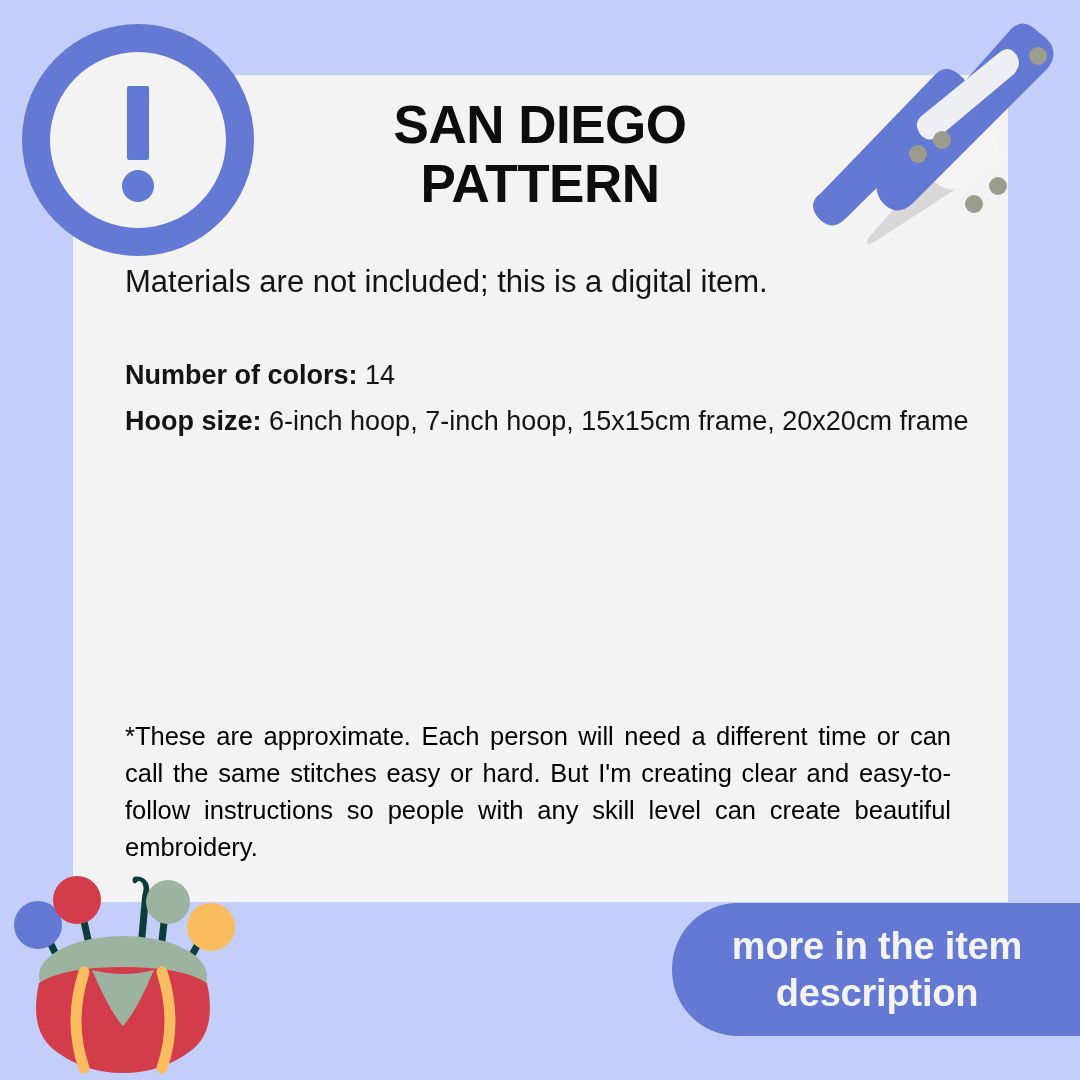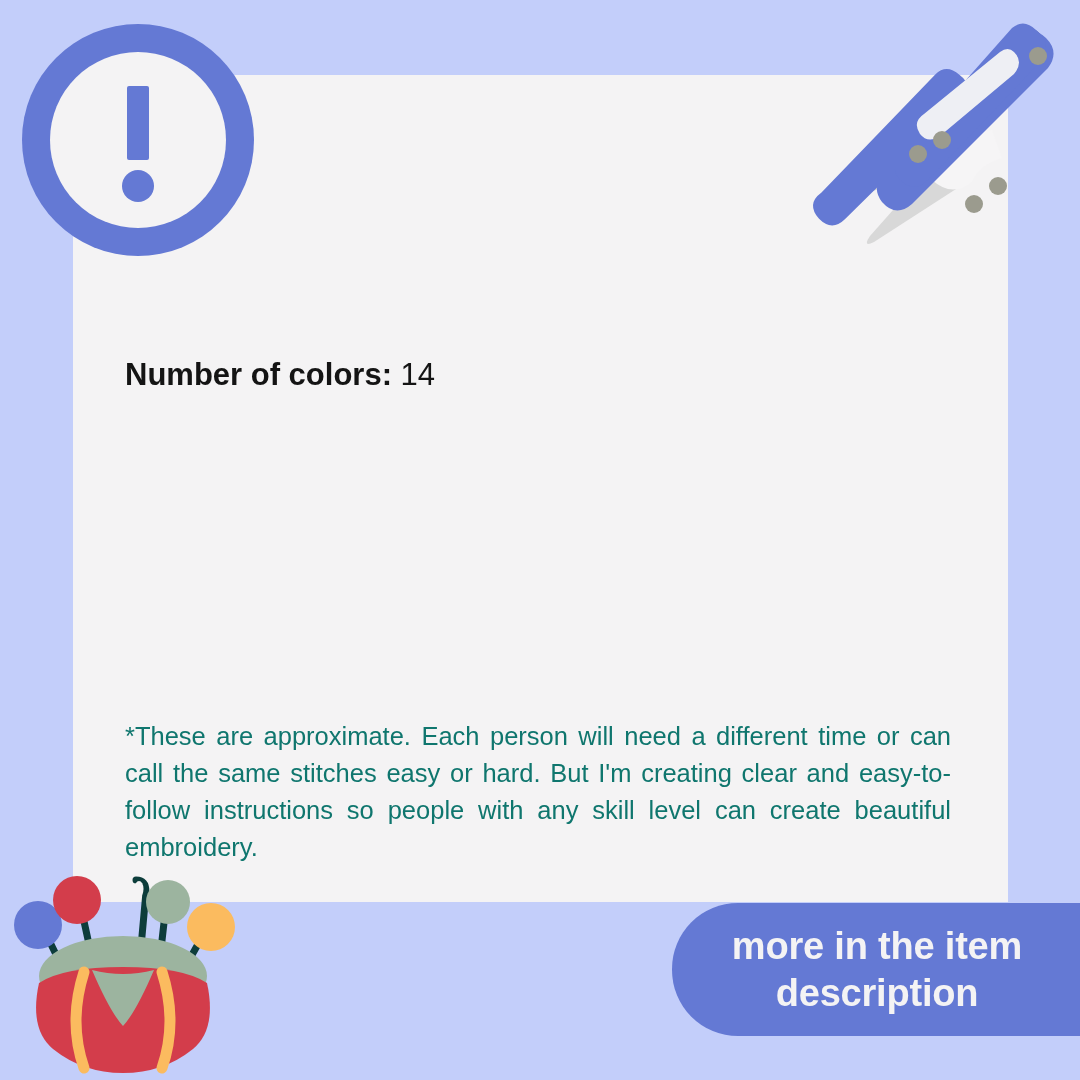--- a/index.html
+++ b/index.html
@@ -94,35 +94,35 @@
     font-size: 31px;
     line-height: 1.3;
     color: #141414;
   }
 
   #specs {
     position: absolute;
     left: 125px;
     top: 352px;
     width: 850px;
-    font-size: 31px;
+    font-size: 27px;
     line-height: 46px;
     color: #141414;
   }
   #specs .spec-line { display: block; }
   #specs .spec-label { font-weight: 700; }
 
   #footnote {
     position: absolute;
     left: 125px;
     top: 718px;
     width: 826px;
     font-size: 25.5px;
     line-height: 37px;
-    color: #0f766e;
+    color: #000000;
     text-align: justify;
   }
 
   
   #cta-button {
     position: absolute;
     left: 672px;
     top: 903px;
     width: 450px;
     height: 133px;
@@ -229,24 +229,28 @@
       <path d="M76 114 q-16 50 0 96" stroke="#fbbb5f" stroke-width="11" fill="none" stroke-linecap="round"></path>
       <path d="M154 114 q16 50 0 96" stroke="#fbbb5f" stroke-width="11" fill="none" stroke-linecap="round"></path>
 
       <circle cx="30" cy="67" r="24" fill="#6479d4"></circle>
       <circle cx="69" cy="42" r="24" fill="#d33d4b"></circle>
       <circle cx="160" cy="44" r="22" fill="#9cb49f"></circle>
       <circle cx="203" cy="69" r="24" fill="#fbbb5f"></circle>
     </svg>
   </div>
 
-
+  <div id="title">SAN DIEGO
+PATTERN</div>
+
+  <div id="lede">Materials are not included; this is a digital item.</div>
 
   <div id="specs">
     <span class="spec-line"><span class="spec-label">Number of colors:</span> <span>14</span></span>
+    <span class="spec-line"><span class="spec-label">Hoop size:</span> <span>6-inch hoop, 7-inch hoop, 15x15cm frame, 20x20cm frame</span></span>
   </div>
 
   <div id="footnote">*These are approximate. Each person will need a different time or can call the same stitches easy or hard. But I'm creating clear and easy-to-follow instructions so people with any skill level can create beautiful embroidery.</div>
 
   <div id="cta-button">more in the item
 description</div>
 
 </div>
 
 </body></html>

